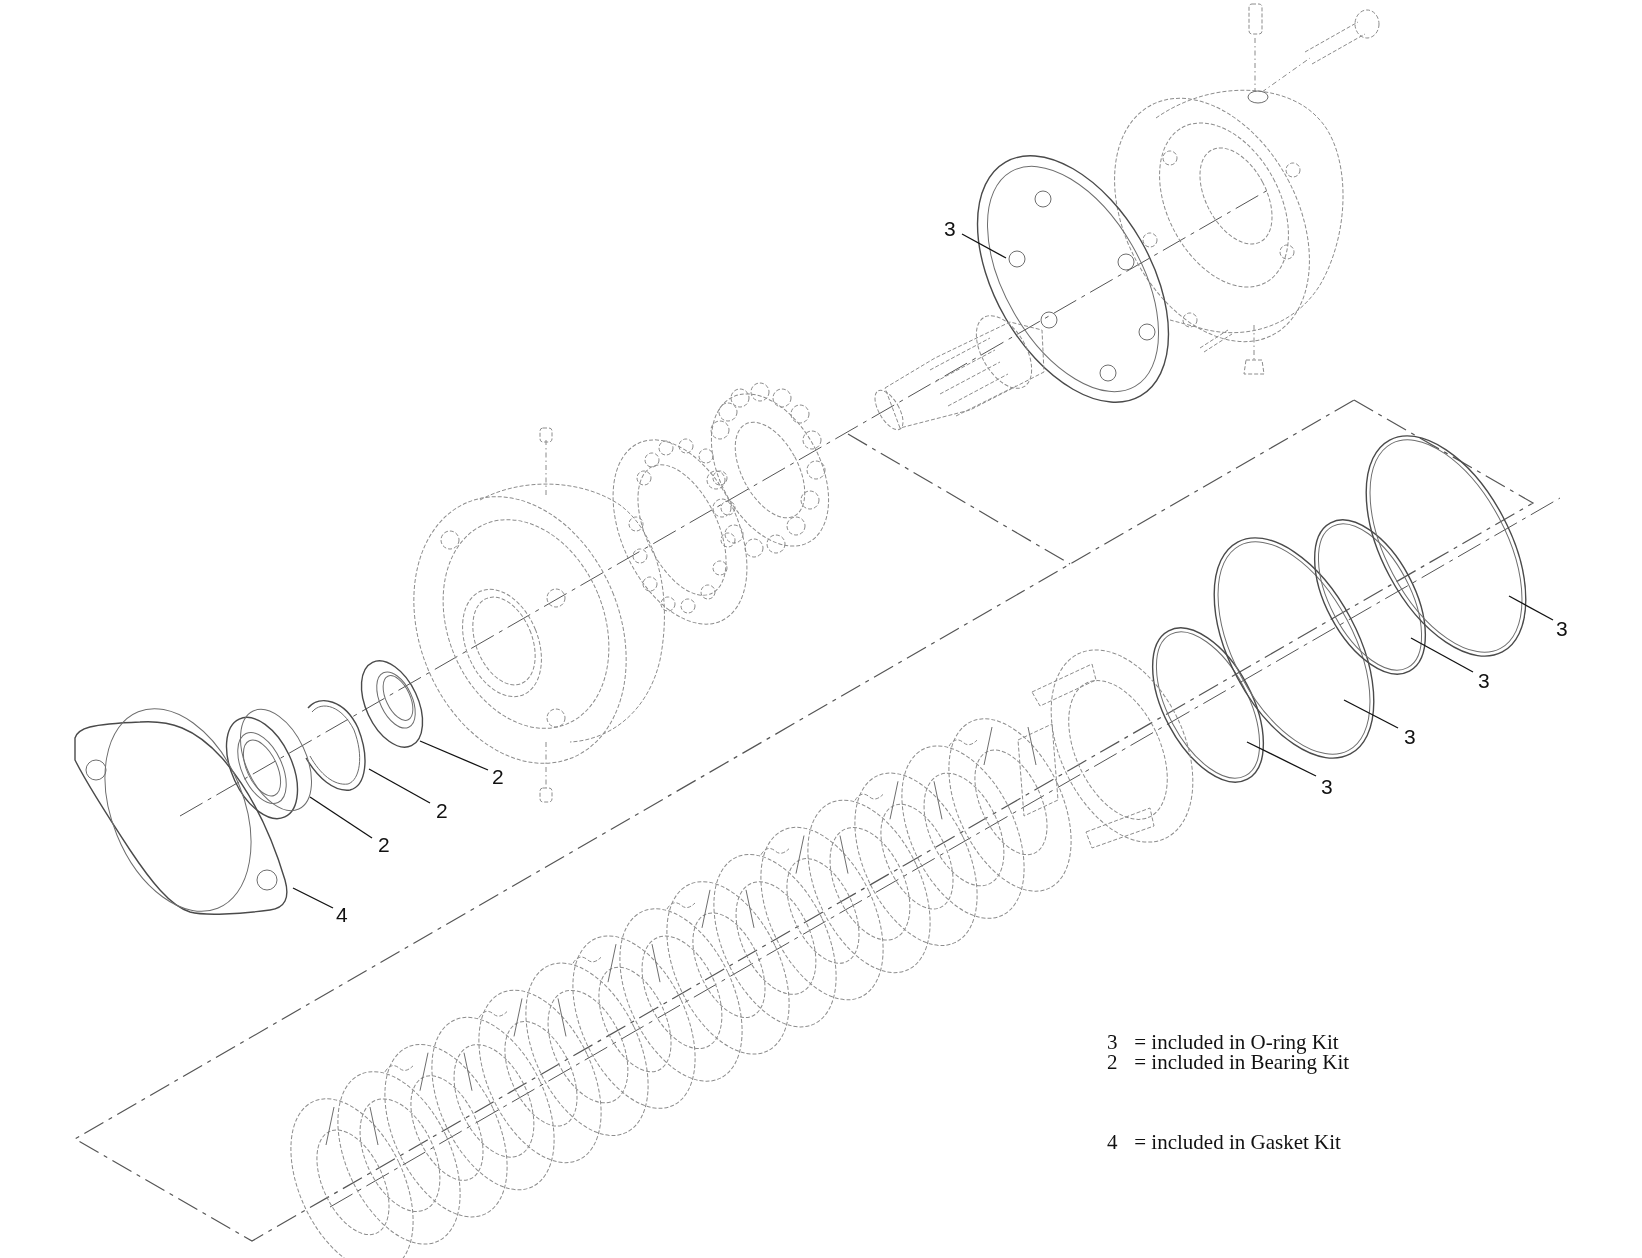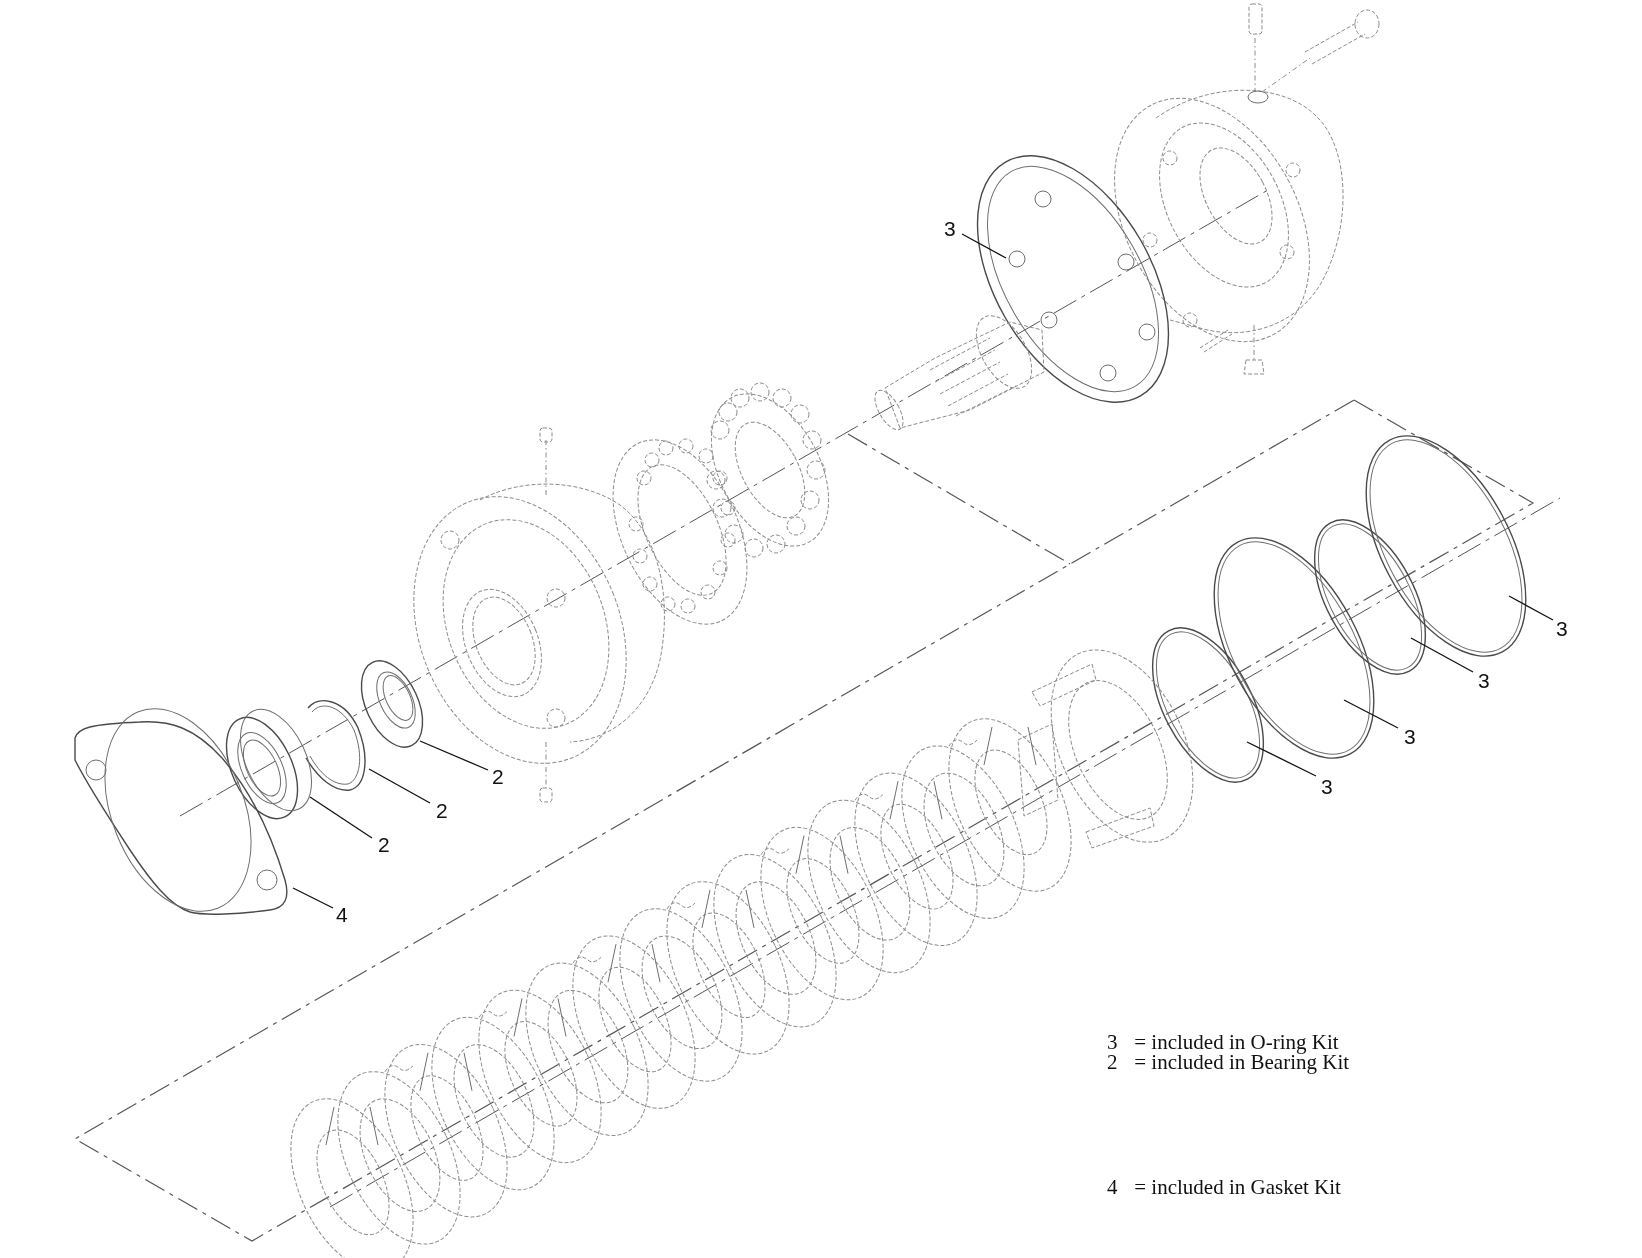--- a/index.html
+++ b/index.html
@@ -311,18 +311,18 @@
   <div class="legend" style="top:1050px">
     <span class="num">2</span>
     <span>=</span>
     <span>included in Bearing Kit</span>
   </div>
   <div class="legend" style="top:1030px">
     <span class="num">3</span>
     <span>=</span>
     <span>included in O-ring Kit</span>
   </div>
-  <div class="legend" style="top:1175px">
+  <div class="legend" style="top:1130px">
     <span class="num">4</span>
     <span>=</span>
     <span>included in Gasket Kit</span>
   </div>
 </div>
 
 </body></html>

